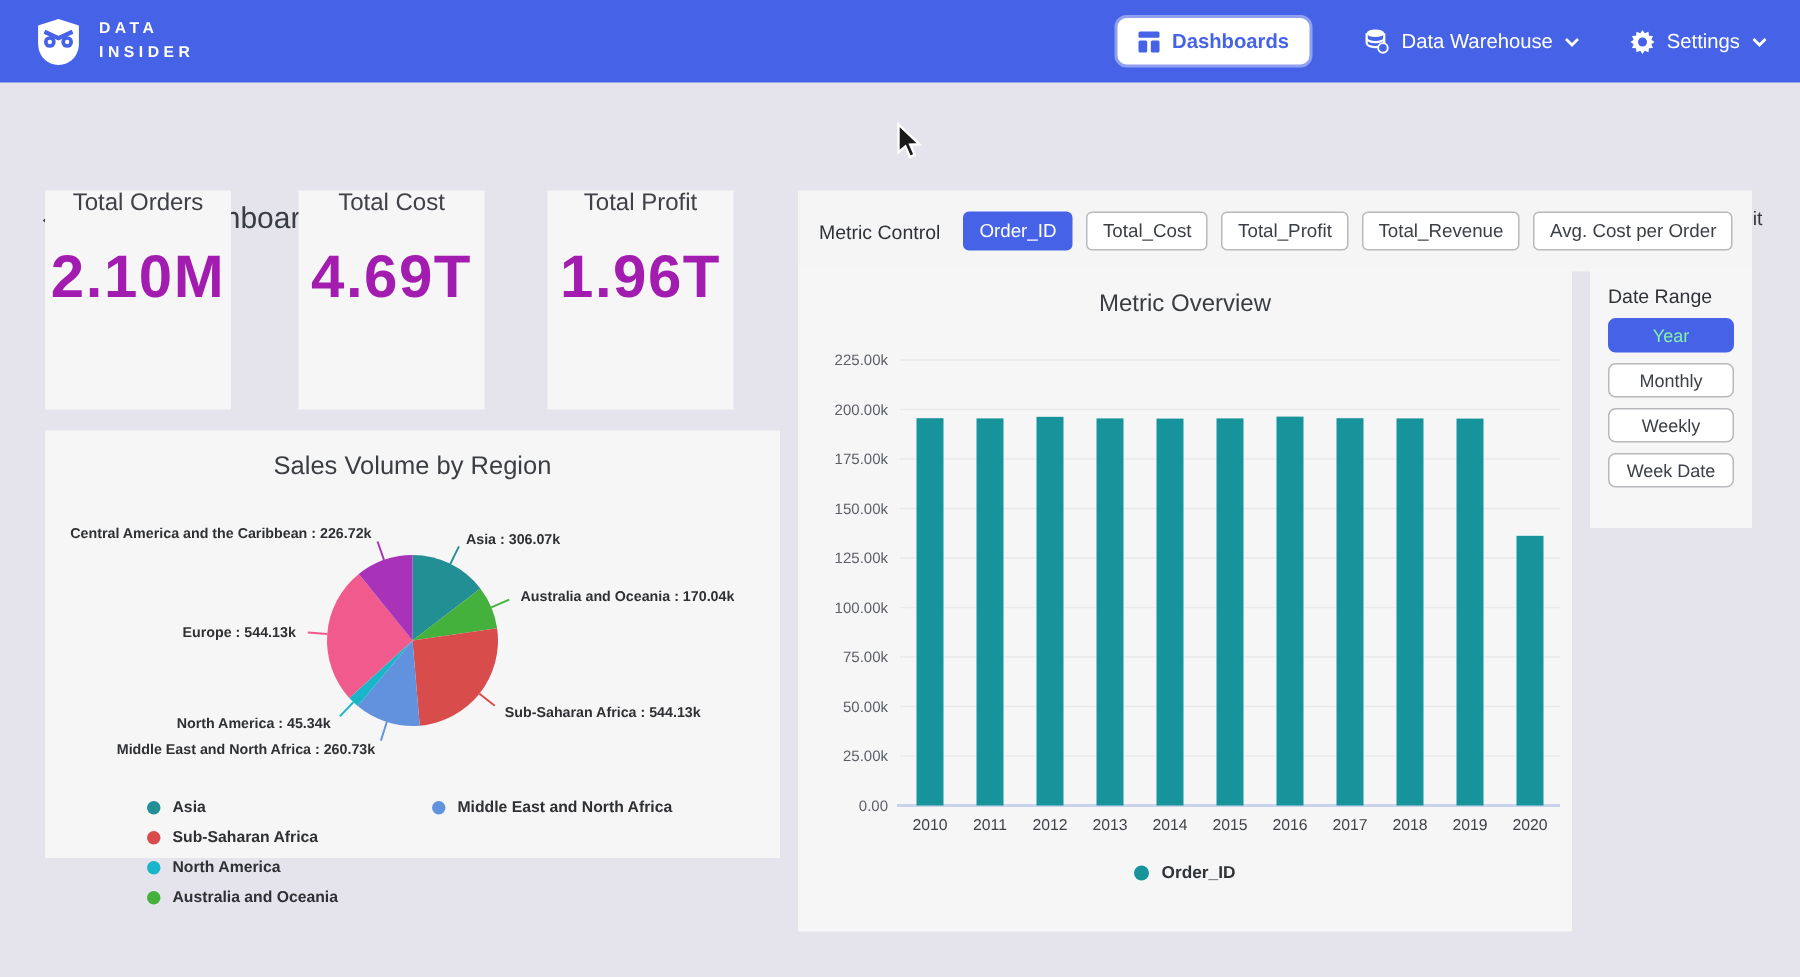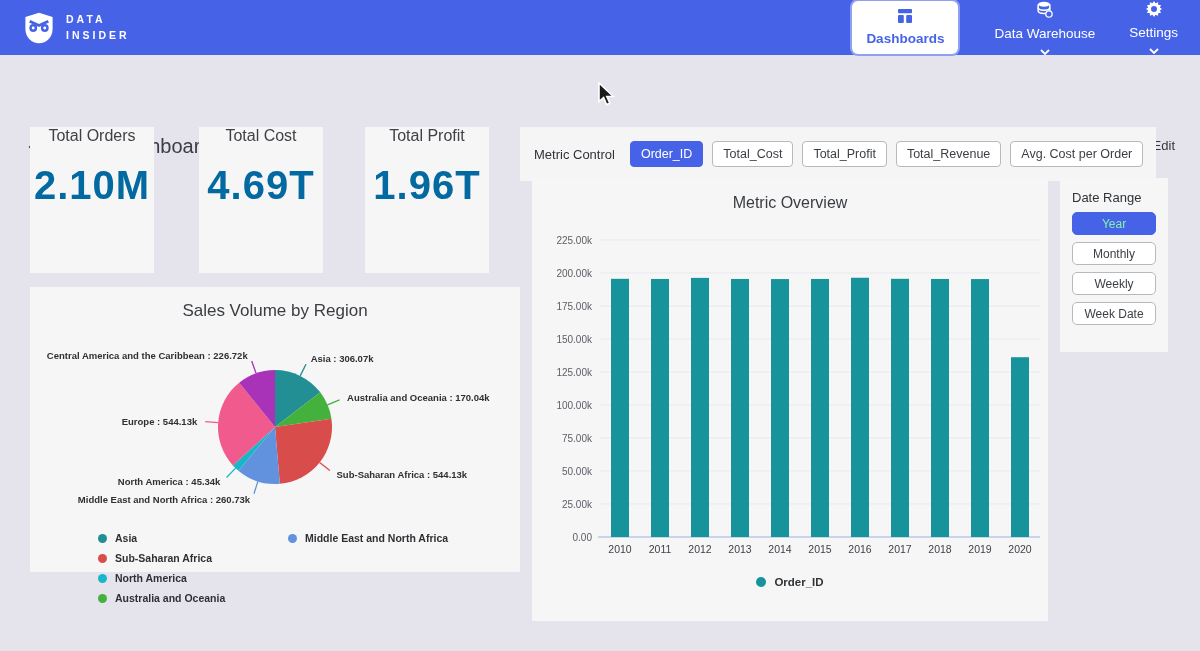--- a/index.html
+++ b/index.html
@@ -12,41 +12,41 @@
   }
   
   .navbar {
     position:absolute; left:0; top:0; width:1200px; height:55px;
     background:var(--accent,#4663e8);
     display:flex; align-items:center; padding:0 22px;
   }
   .brand { display:flex; align-items:center; gap:10px; }
   .brand-text { color:#fff; font-size:10.5px; font-weight:bold; letter-spacing:3px; line-height:1.5; }
   .nav-right { margin-left:auto; display:flex; align-items:center; gap:34px; }
-  .nav-item { display:flex; align-items:center; gap:8px; color:#fff; font-size:13.5px; cursor:pointer;flex-direction:column; }
+  .nav-item { display:flex; align-items:center; gap:8px; color:#fff; font-size:13.5px; cursor:pointer; }
   .nav-pill {
     background:#fff; color:var(--accent,#4663e8); font-weight:bold;
     border-radius:8px; padding:8px 14px; border:2px solid #8fa0f2;
   }
   
   .page-header { position:absolute; left:0; top:55px; width:1200px; height:66px; }
   .back-btn { position:absolute; left:28px; top:82px; cursor:pointer; }
   .page-title { position:absolute; left:58px; top:80px; font-size:20px; font-weight:500; color:#3a3d43; }
   .toolbar { position:absolute; right:25px; top:83px; display:flex; align-items:center; gap:24px; font-size:13px; color:#34373c; }
   .tool { display:flex; align-items:center; gap:7px; cursor:pointer; font-weight:500; }
   .boost-label { color:#9a9ba1; font-weight:400; }
   .boost-value { color:#95a5ea; }
   
   .card { position:absolute; background:#f6f6f6; }
   .kpi { width:124px; height:146px; top:127px; display:flex; flex-direction:column; align-items:center; gap:18px; }
   .kpi-label { font-size:16px; color:#3f4147; }
-  .kpi-value { font-size:40px; font-weight:600; color:#0369a1; letter-spacing:1px; }
+  .kpi-value { font-size:40px; font-weight:600; color:#a21caf; letter-spacing:1px; }
   #kpi-0 { left:30px; } #kpi-1 { left:199px; } #kpi-2 { left:365px; }
   
-  .metric-row { left:520px; top:127px; width:636px; height:54px; display:flex; align-items:center; padding-left:14px; gap:9px; background:#f5f5f6; }
+  .metric-row { left:532px; top:127px; width:636px; height:54px; display:flex; align-items:center; padding-left:14px; gap:9px; background:#f5f5f6; }
   .metric-row-label { font-size:13px; color:#2f3237; margin-right:6px; }
   .ctl-btn {
     font-family:"Liberation Sans",sans-serif;
     font-size:12.5px; color:#3c4046; background:#fff;
     border:1px solid #b9b9bd; border-radius:4px; padding:5px 10px; cursor:pointer;
   }
   .ctl-btn.selected { background:var(--accent,#4663e8); border-color:var(--accent,#4663e8); color:#fff; }
   
   .chart-card { left:532px; top:178px; width:516px; height:443px; padding:16px 8px 0 8px; }
   .chart-title { text-align:center; font-size:16px; color:#3a3d42; margin-bottom:10px; font-weight:400; }

